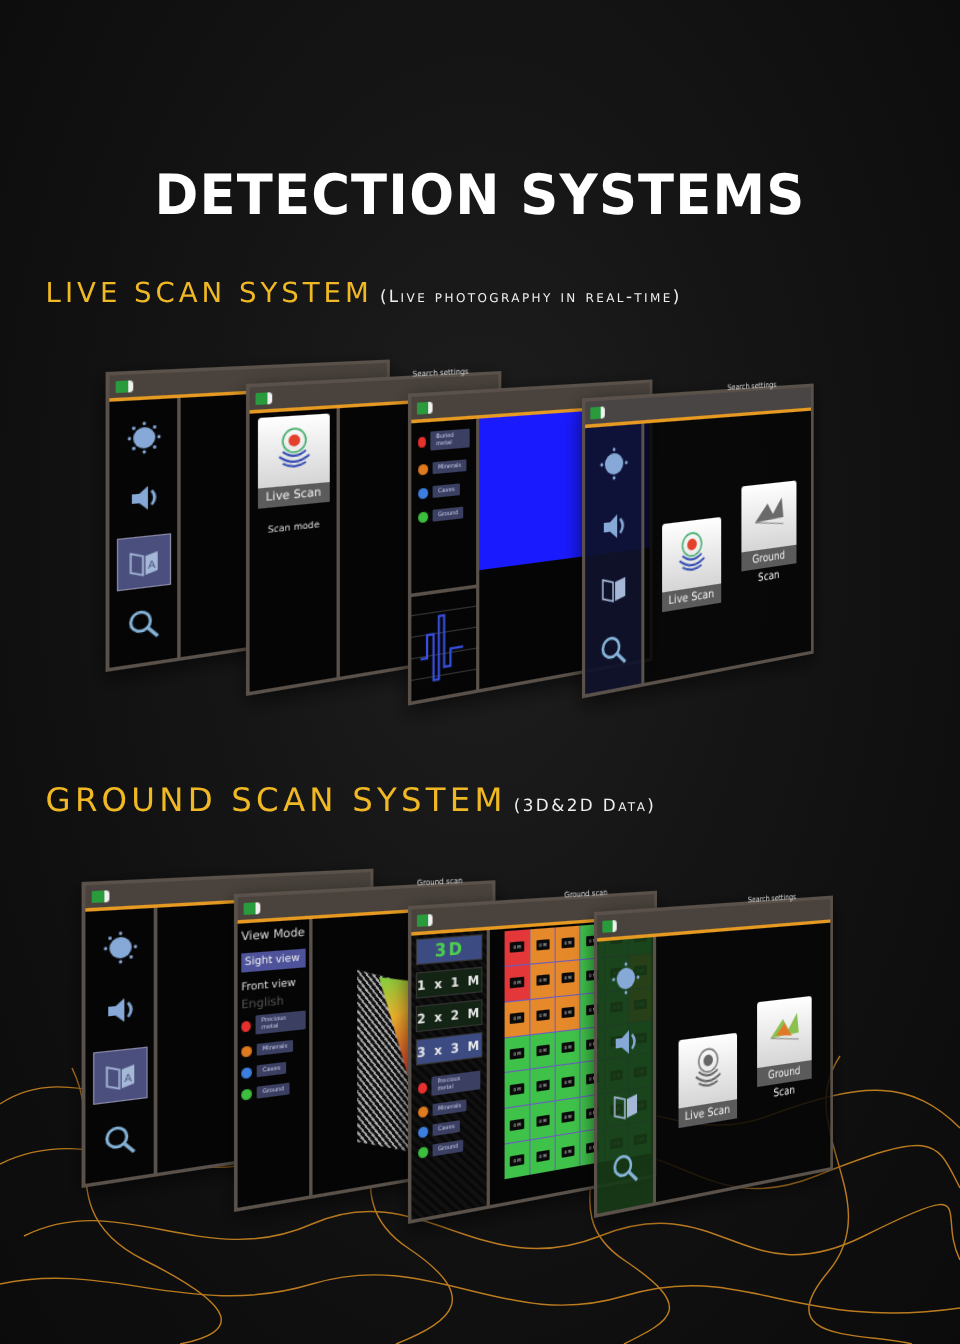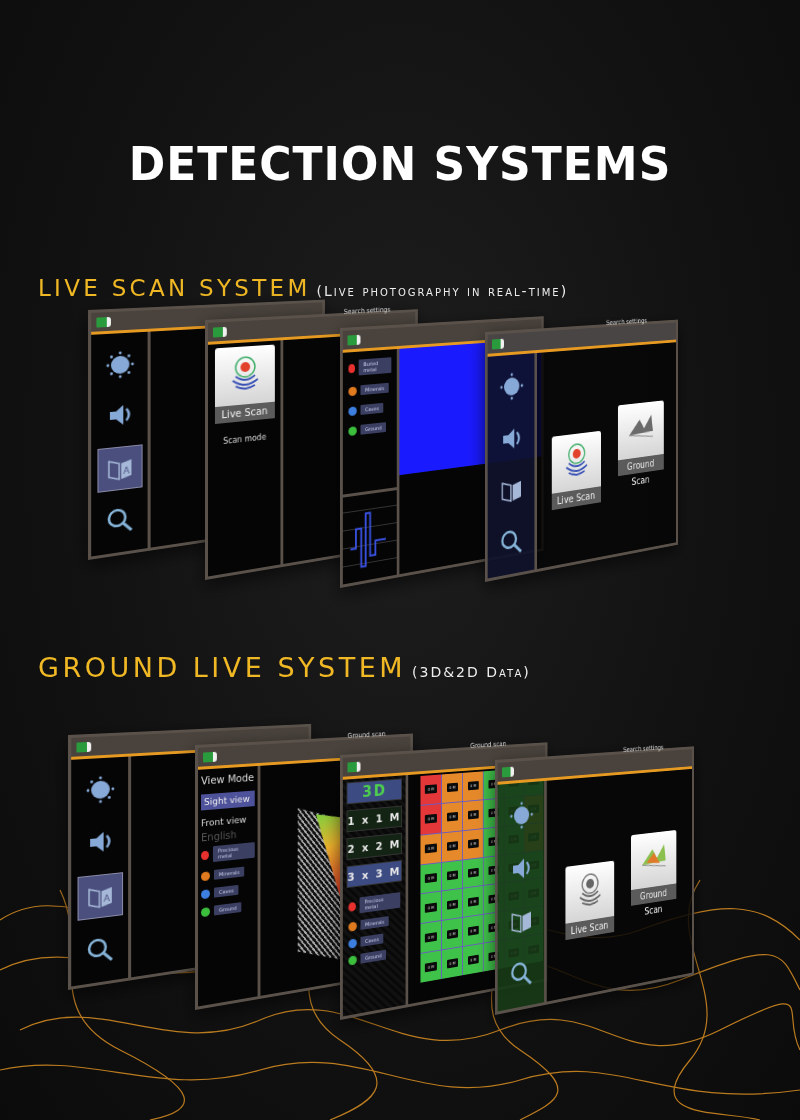--- a/index.html
+++ b/index.html
@@ -19,21 +19,21 @@
   }
   .section-heading { position: absolute; left: 38px; white-space: nowrap; }
   .section-heading .main {
     font-family: "DejaVu Sans", sans-serif; color: #f0b824;
     font-size: 24px; letter-spacing: 3px; font-variant: small-caps;
   }
   .section-heading .sub {
     font-family: "DejaVu Sans", sans-serif; color: #eee;
     font-size: 14px; letter-spacing: 2px; font-variant: small-caps; margin-left: 6px;
   }
-  #h-live { top: 232px; margin-top: 43px; }
+  #h-live { top: 232px; }
   #h-live .main { font-size: 23px; letter-spacing: 3.3px; }
   #h-ground { top: 652px; }
   #h-ground .main { font-size: 27px; letter-spacing: 3.5px; }
 
   
   .stage { position: absolute; left: 0; width: 800px; perspective: 900px; }
   #stage-live { top: 280px; height: 320px; }
   #stage-ground { top: 700px; height: 320px; }
 
   .panel {
@@ -257,21 +257,21 @@
               <path d="M4 30l32 4" stroke="#888" fill="none"></path>
             </svg>
           <div class="tile-label">Ground Scan</div>
         </div>
       </div>
     </div>
   </div>
 </div>
 
 <div class="section-heading" id="h-ground">
-  <span class="main">GROUND LIVE SYSTEM</span><span class="sub">(3D&amp;2D Data)</span>
+  <span class="main">GROUND SCAN SYSTEM</span><span class="sub">(3D&amp;2D Data)</span>
 </div>
 
 <svg class="contours" viewBox="0 0 800 260" preserveAspectRatio="none">
   <g stroke="#d98e22" stroke-width="1.2" fill="none" opacity="0.85">
     <path d="M0 60 C60 20 120 80 200 50 S340 90 420 60 560 100 640 70 760 40 800 80"></path>
     <path d="M0 110 C80 70 150 140 240 100 S360 150 460 110 580 160 680 120 780 90 800 130"></path>
     <path d="M20 170 C100 130 170 200 260 160 S400 210 500 170 620 220 720 170 780 150 800 190"></path>
     <path d="M0 210 C90 190 160 240 260 210 S420 250 520 220 660 250 800 230"></path>
     <path d="M60 30 C90 90 40 150 120 190 S200 250 150 260"></path>
     <path d="M700 20 C660 80 740 140 690 200 S720 250 760 260"></path>

